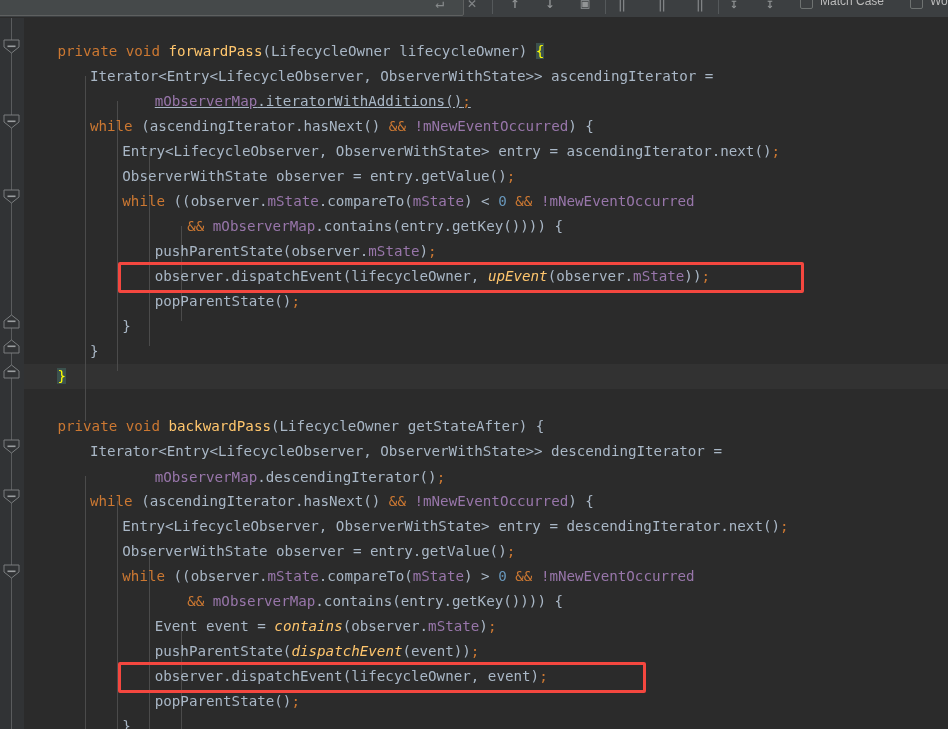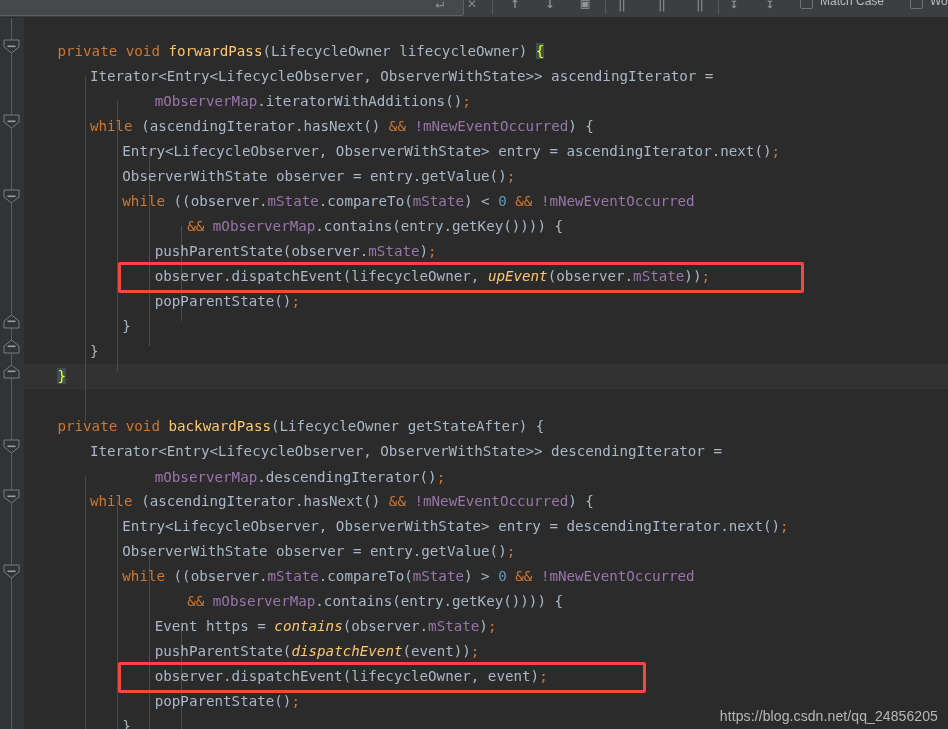--- a/index.html
+++ b/index.html
@@ -180,47 +180,46 @@
         <div class="indent-guide" style="left: 125px; top: 133px; height: 195px;"></div>
         <div class="indent-guide" style="left: 157px; top: 208px; height: 95px;"></div>
         <div class="indent-guide" style="left: 61px; top: 458px; height: 268px;"></div>
         <div class="indent-guide" style="left: 93px; top: 483px; height: 243px;"></div>
         <div class="indent-guide" style="left: 125px; top: 533px; height: 193px;"></div>
         <div class="indent-guide" style="left: 157px; top: 608px; height: 118px;"></div>
       </div>
     <div id="code-lines">
         <div class="code-line" style="top: 21px; left: 33.44px;"><span class="kw">private</span><span class="txt"> </span><span class="kw">void</span><span class="txt"> </span><span class="def">forwardPass</span><span class="txt">(</span><span class="txt">LifecycleOwner lifecycleOwner</span><span class="txt">) </span><span class="brace-hl">{</span></div>
         <div class="code-line" style="top: 46px; left: 65.88px;"><span class="txt">Iterator&lt;Entry&lt;LifecycleObserver, ObserverWithState&gt;&gt; ascendingIterator =</span></div>
-        <div class="code-line" style="top: 71px; left: 130.76px;"><span class="fld">mObserverMap</span><span class="txt">.iteratorWithAdditions()</span><span class="pun">;</span></div>
+        <div class="code-line" style="top: 71px; left: 130.76px; text-decoration: underline;"><span class="fld">mObserverMap</span><span class="txt">.iteratorWithAdditions()</span><span class="pun">;</span></div>
         <div class="code-line" style="top: 96px; left: 65.88px;"><span class="kw">while</span><span class="txt"> (ascendingIterator.hasNext() </span><span class="pun">&amp;&amp;</span><span class="txt"> </span><span class="fld">!mNewEventOccurred</span><span class="txt">) {</span></div>
         <div class="code-line" style="top: 121px; left: 98.32px;"><span class="txt">Entry&lt;LifecycleObserver, ObserverWithState&gt; entry = ascendingIterator.next()</span><span class="pun">;</span></div>
         <div class="code-line" style="top: 146px; left: 98.32px;"><span class="txt">ObserverWithState observer = entry.getValue()</span><span class="pun">;</span></div>
         <div class="code-line" style="top: 171px; left: 98.32px;"><span class="kw">while</span><span class="txt"> ((observer.</span><span class="fld">mState</span><span class="txt">.compareTo(</span><span class="fld">mState</span><span class="txt">) &lt; </span><span class="num">0</span><span class="txt"> </span><span class="pun">&amp;&amp;</span><span class="txt"> </span><span class="fld">!mNewEventOccurred</span></div>
         <div class="code-line" style="top: 196px; left: 163.2px;"><span class="pun">&amp;&amp;</span><span class="txt"> </span><span class="fld">mObserverMap</span><span class="txt">.contains(entry.getKey()))) {</span></div>
         <div class="code-line" style="top: 221px; left: 130.76px;"><span class="txt">pushParentState(observer.</span><span class="fld">mState</span><span class="txt">)</span><span class="pun">;</span></div>
         <div class="code-line" style="top: 246px; left: 130.76px;"><span class="txt">observer.dispatchEvent(lifecycleOwner, </span><span class="def it">upEvent</span><span class="txt">(observer.</span><span class="fld">mState</span><span class="txt">))</span><span class="pun">;</span></div>
         <div class="code-line" style="top: 271px; left: 130.76px;"><span class="txt">popParentState()</span><span class="pun">;</span></div>
         <div class="code-line" style="top: 296px; left: 98.32px;"><span class="txt">}</span></div>
         <div class="code-line" style="top: 321px; left: 65.88px;"><span class="txt">}</span></div>
         <div class="code-line" style="top: 346px; left: 33.44px;"><span class="brace-hl">}</span></div>
         <div class="code-line" style="top: 371px; left: 1px;"></div>
         <div class="code-line" style="top: 396px; left: 33.44px;"><span class="kw">private</span><span class="txt"> </span><span class="kw">void</span><span class="txt"> </span><span class="def">backwardPass</span><span class="txt">(LifecycleOwner getStateAfter) {</span></div>
         <div class="code-line" style="top: 421px; left: 65.88px;"><span class="txt">Iterator&lt;Entry&lt;LifecycleObserver, ObserverWithState&gt;&gt; descendingIterator =</span></div>
         <div class="code-line" style="top: 447px; left: 130.76px;"><span class="fld">mObserverMap</span><span class="txt">.descendingIterator()</span><span class="pun">;</span></div>
         <div class="code-line" style="top: 471px; left: 65.88px;"><span class="kw">while</span><span class="txt"> (ascendingIterator.hasNext() </span><span class="pun">&amp;&amp;</span><span class="txt"> </span><span class="fld">!mNewEventOccurred</span><span class="txt">) {</span></div>
         <div class="code-line" style="top: 496px; left: 98.32px;"><span class="txt">Entry&lt;LifecycleObserver, ObserverWithState&gt; entry = descendingIterator.next()</span><span class="pun">;</span></div>
         <div class="code-line" style="top: 521px; left: 98.32px;"><span class="txt">ObserverWithState observer = entry.getValue()</span><span class="pun">;</span></div>
         <div class="code-line" style="top: 546px; left: 98.32px;"><span class="kw">while</span><span class="txt"> ((observer.</span><span class="fld">mState</span><span class="txt">.compareTo(</span><span class="fld">mState</span><span class="txt">) &gt; </span><span class="num">0</span><span class="txt"> </span><span class="pun">&amp;&amp;</span><span class="txt"> </span><span class="fld">!mNewEventOccurred</span></div>
         <div class="code-line" style="top: 571px; left: 163.2px;"><span class="pun">&amp;&amp;</span><span class="txt"> </span><span class="fld">mObserverMap</span><span class="txt">.contains(entry.getKey()))) {</span></div>
-        <div class="code-line" style="top: 596px; left: 130.76px;"><span class="txt">Event https = </span><span class="def it">contains</span><span class="txt">(observer.</span><span class="fld">mState</span><span class="txt">)</span><span class="pun">;</span></div>
+        <div class="code-line" style="top: 596px; left: 130.76px;"><span class="txt">Event event = </span><span class="def it">contains</span><span class="txt">(observer.</span><span class="fld">mState</span><span class="txt">)</span><span class="pun">;</span></div>
         <div class="code-line" style="top: 621px; left: 130.76px;"><span class="txt">pushParentState(</span><span class="def it">dispatchEvent</span><span class="txt">(event))</span><span class="pun">;</span></div>
         <div class="code-line" style="top: 646px; left: 130.76px;"><span class="txt">observer.dispatchEvent(lifecycleOwner, event)</span><span class="pun">;</span></div>
         <div class="code-line" style="top: 671px; left: 130.76px;"><span class="txt">popParentState()</span><span class="pun">;</span></div>
         <div class="code-line" style="top: 696px; left: 98.32px;"><span class="txt">}</span></div>
       </div>
     <div id="annotations">
         <div class="red-box" style="left: 94px; top: 244px; width: 686px; height: 31px; border-color: rgb(244, 71, 63);"></div>
         <div class="red-box" style="left: 94px; top: 644px; width: 528px; height: 31px; border-color: rgb(244, 71, 63);"></div>
       </div>
   </div>
 
-  <div id="watermark">https://blog.csdn.net/qq_24856205</div>
 </div>
 
 </body></html>

